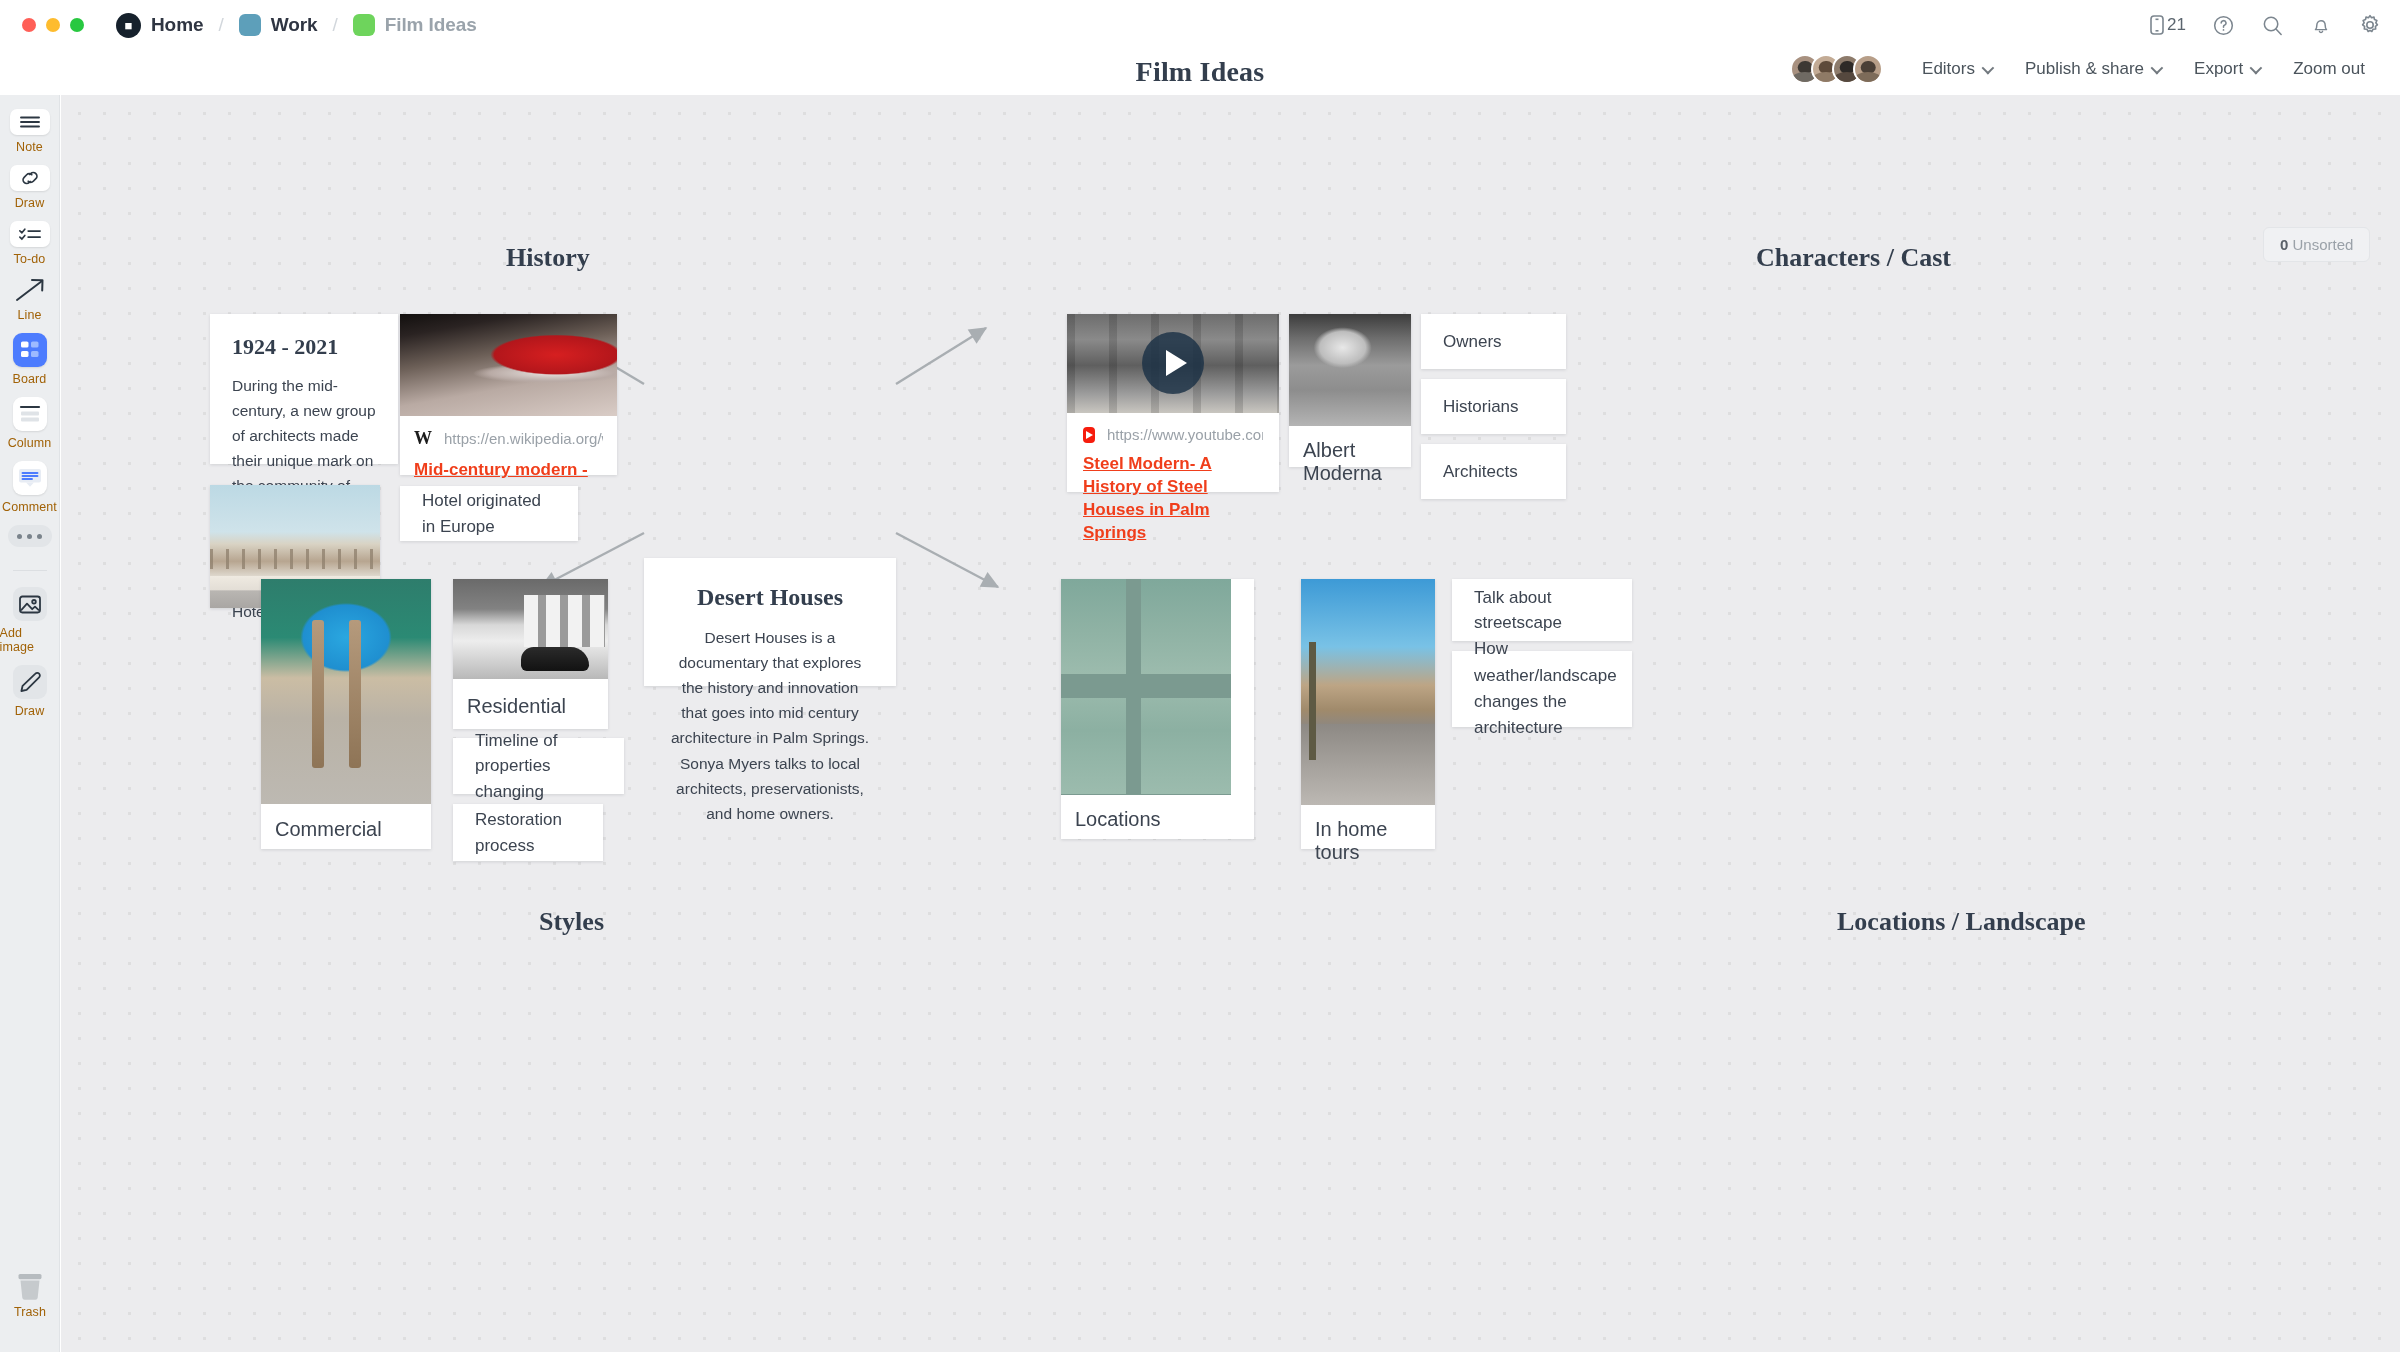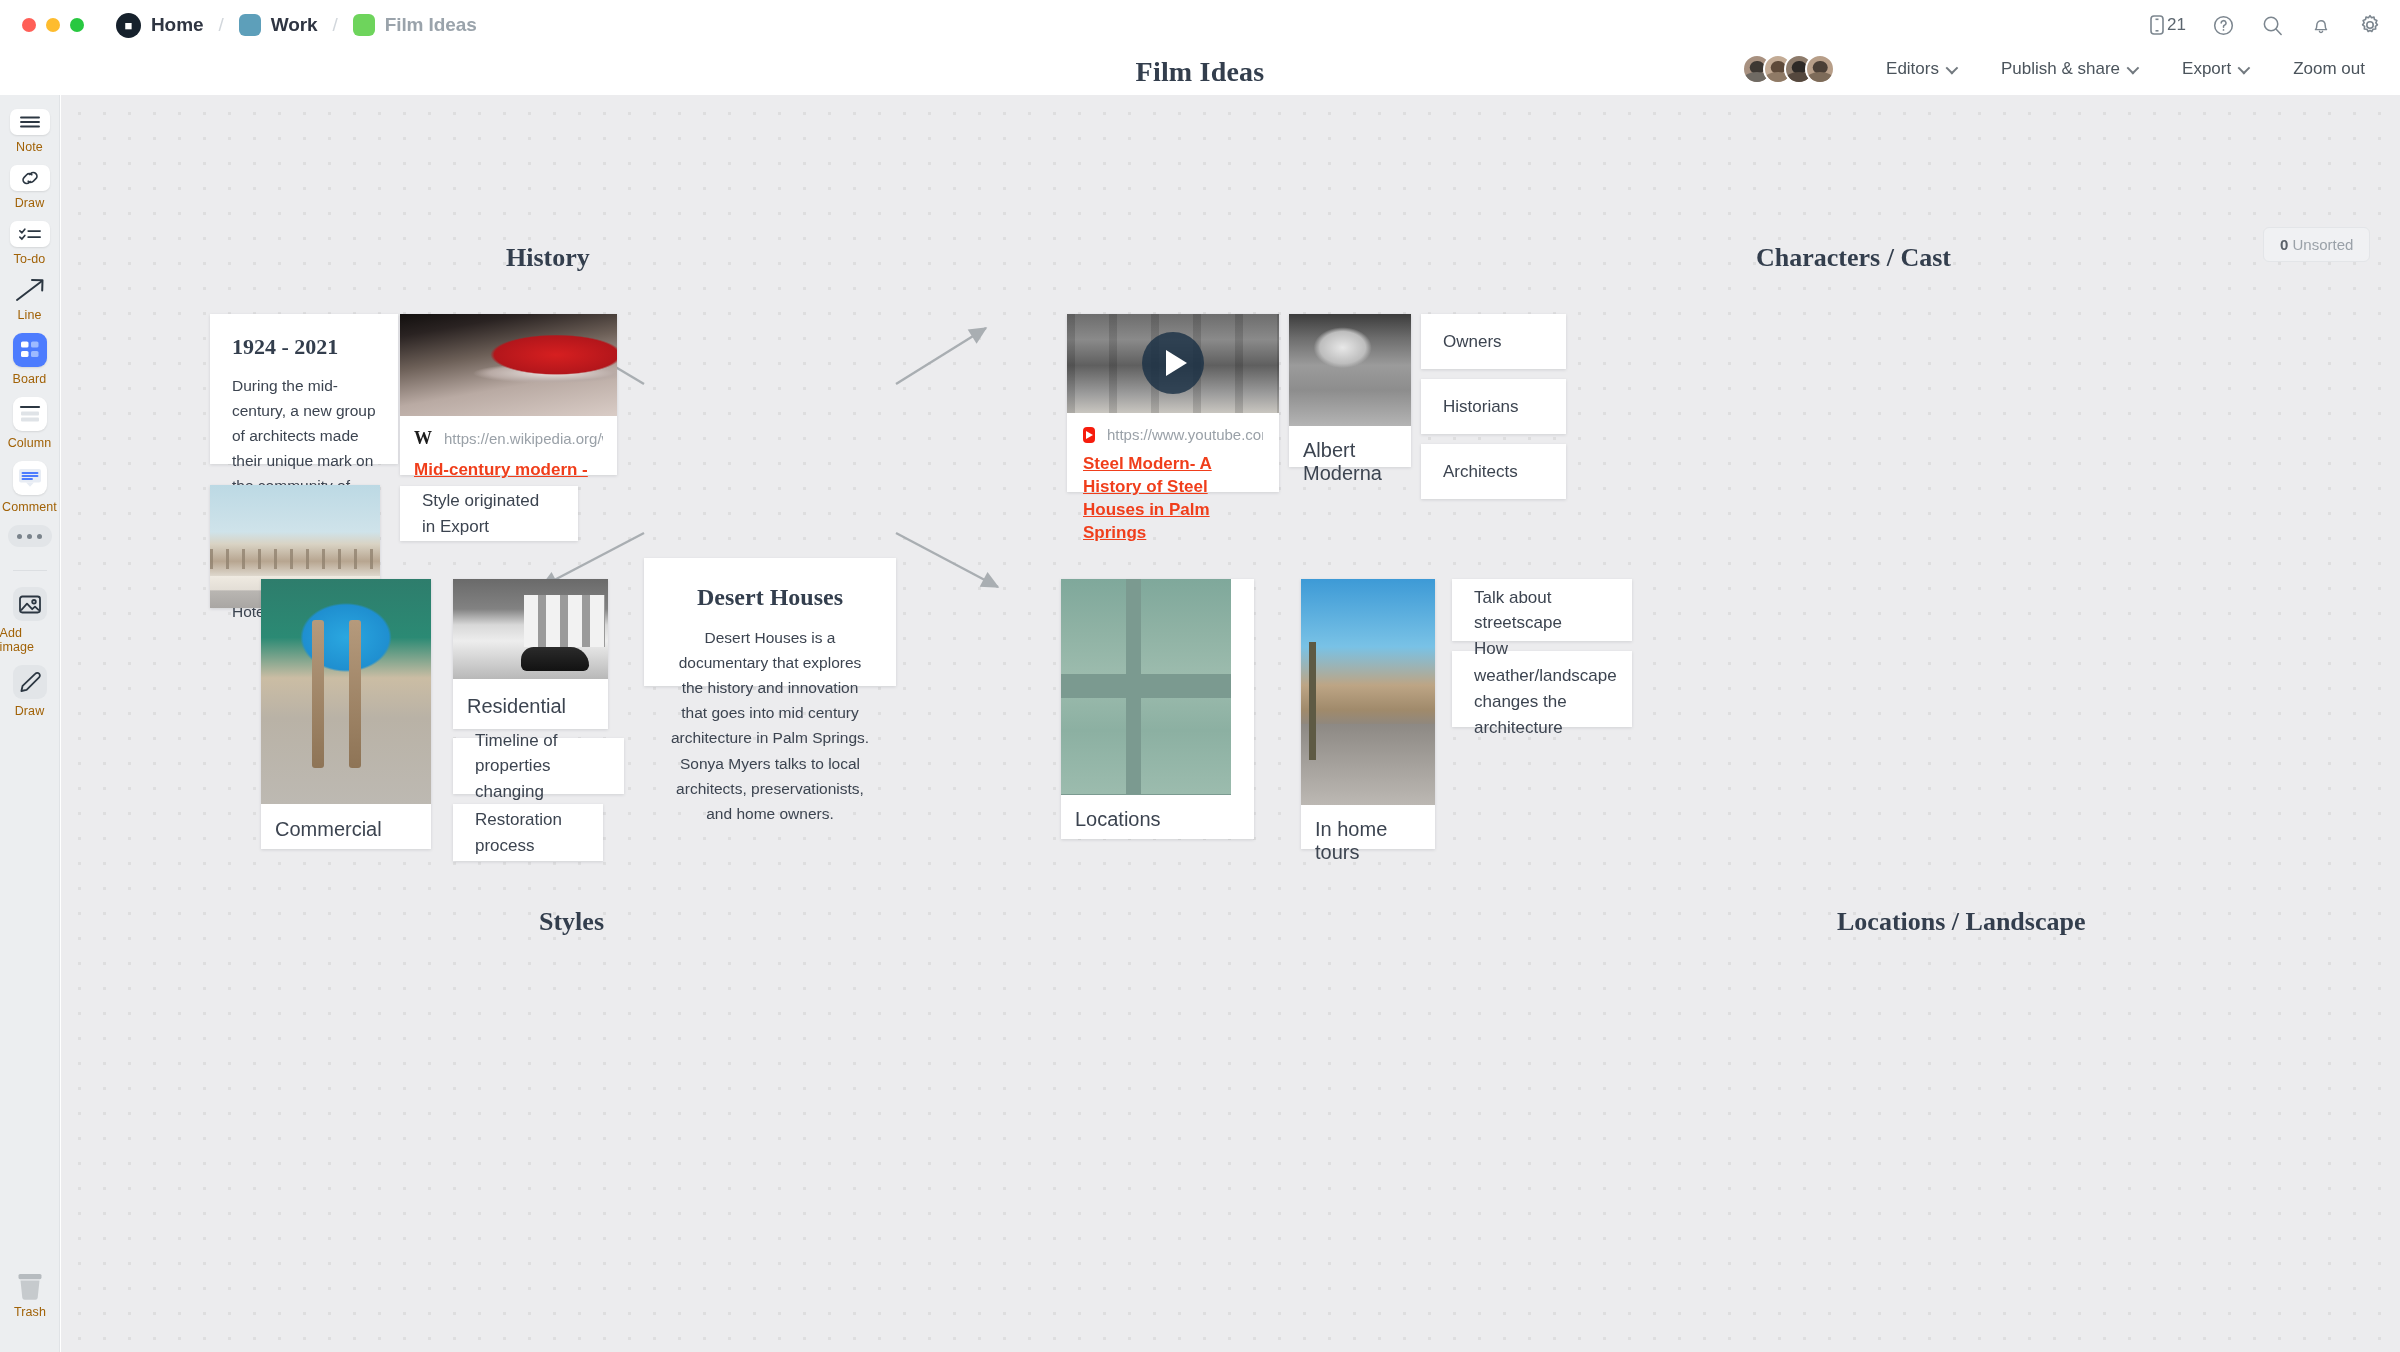--- a/index.html
+++ b/index.html
@@ -41,21 +41,21 @@
   
   .secondbar {
     position:absolute; left:0; top:50px; width:2400px; height:45px;
     background:#ffffff; z-index:50;
   }
   .doc-title {
     position:absolute; left:0; right:0; top:6px; text-align:center;
     font-family:"Liberation Serif", serif; font-weight:bold;
     font-size:28px; color:#333e4d; letter-spacing:0.2px;
   }
-  .right-actions { position:absolute; right:18px; top:4px; display:flex; align-items:center; gap:12px; }
+  .right-actions { position:absolute; right:18px; top:4px; display:flex; align-items:center; gap:0; }
   .avatars { display:flex; align-items:center; margin-right:22px; }
   .av {
     width:30px; height:30px; border-radius:50%; border:2px solid #fff;
     margin-left:-9px; background:#b9a392; overflow:hidden; position:relative;
   }
   .av:first-child{ margin-left:0; }
   .av .head { position:absolute; left:50%; top:18%; transform:translateX(-50%);
     width:56%; height:52%; border-radius:50%; background:#6b5b4e; }
   .av .body { position:absolute; left:50%; bottom:-22%; transform:translateX(-50%);
     width:108%; height:62%; border-radius:50%; background:#4e4339; }
@@ -474,21 +474,21 @@
       <div style="padding:12px 14px 0 14px;">
         <div class="link-meta">
           <span class="wiki-glyph">W</span>
           <span class="link-url">https://en.wikipedia.org/wiki/Mid-century_moc</span>
         </div>
         <div class="link-title">Mid-century modern - Wikipedia</div>
       </div>
     </div>
 
     <div class="card card-pad note-card" style="left:339px; top:391px; width:178px; height:55px;">
-      <span>Style originated in Export</span>
+      <span>Hotel originated in Europe</span>
     </div>
 
     <div class="card" style="left:1006px; top:219px; width:212px; height:178px;">
       <div class="img" style="position:relative; width:212px; height:99px;">
         <div class="ph ph-bw-men"></div>
         <div class="playbtn" style="left:75px; top:18px;"></div>
       </div>
       <div style="padding:13px 16px 0 16px;">
         <div class="link-meta">
           <span class="yt-glyph"></span>

